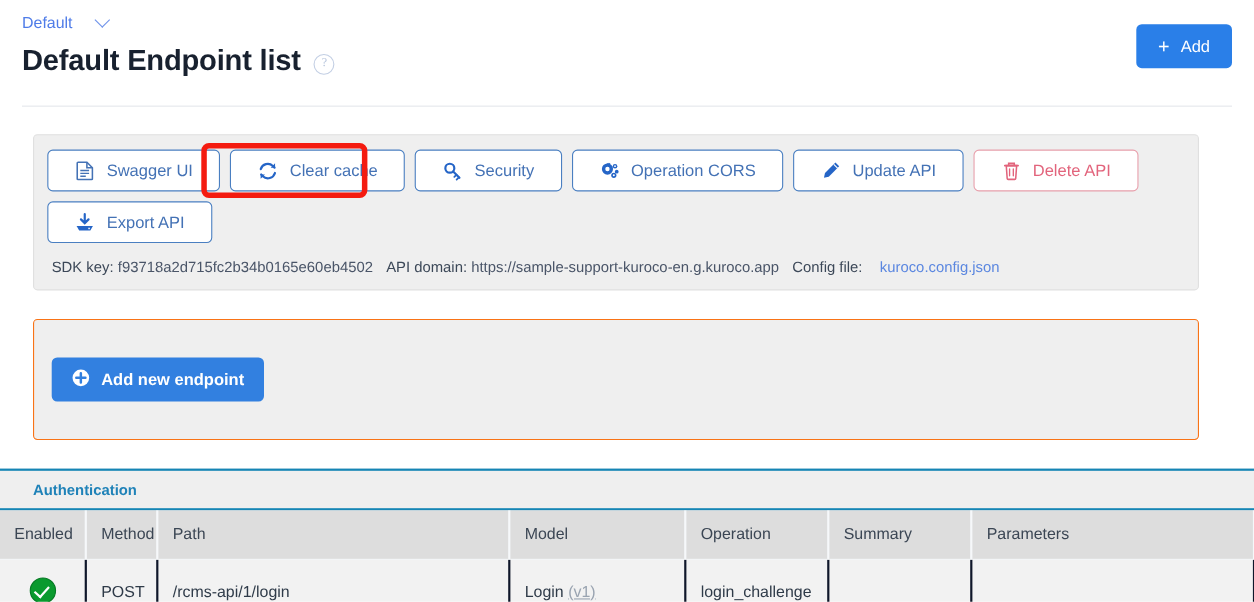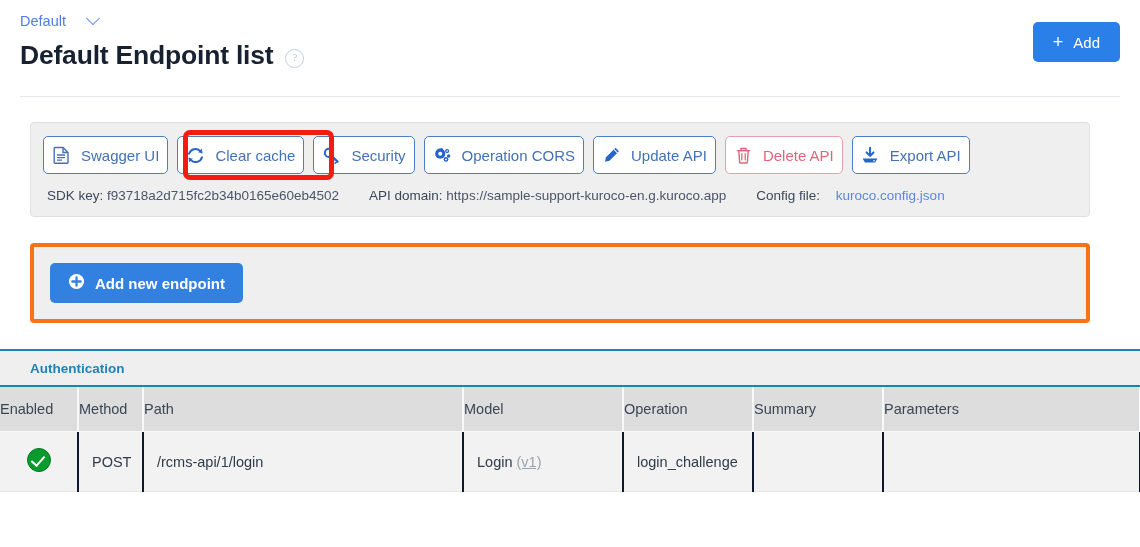--- a/index.html
+++ b/index.html
@@ -103,21 +103,21 @@
   .toolbar-row {
     display: flex;
     flex-wrap: wrap;
     gap: 9px;
   }
   .tool-btn {
     background: #ffffff;
     border: 1px solid #4a7fc1;
     border-radius: 5px;
     height: 38px;
-    padding: 0 8px;
+    padding: 0 24px;
     display: inline-flex;
     align-items: center;
     gap: 10px;
     font-size: 15px;
     color: #4472b5;
     font-family: "Liberation Sans", sans-serif;
     cursor: pointer;
     white-space: nowrap;
   }
   .tool-btn.danger {
@@ -130,21 +130,21 @@
     justify-content: center;
     width: 19px;
     height: 19px;
     flex: 0 0 auto;
   }
   .tool-btn svg { display: block; }
 
   .meta-row {
     display: flex;
     align-items: center;
-    gap: 30px;
+    gap: 12px;
     font-size: 13.5px;
     color: #3c4858;
     padding: 14px 4px 13px 4px;
     text-align: right;
   }
   .meta-row .label { color: #3c4858; }
   .meta-row .value { color: #4a5568; }
   .meta-row .link {
     color: #5b87e0;
     cursor: pointer;
@@ -156,23 +156,23 @@
     position: absolute;
     border: 5px solid #f41b10;
     border-radius: 7px;
     pointer-events: none;
   }
 
   
   .endpoint-panel {
     margin: 26px 50px 0 30px;
     background: #efefef;
-    border: 4px solid #f97316;
+    border: 1px solid #f97316;
     border-radius: 4px;
-    padding: 16px 16px;
+    padding: 34px 16px;
   }
   .primary-btn {
     background: #3280e0;
     color: #ffffff;
     border: none;
     border-radius: 5px;
     height: 40px;
     padding: 0 18px;
     display: inline-flex;
     align-items: center;
@@ -204,21 +204,21 @@
     width: 100%;
     border-collapse: collapse;
     table-layout: fixed;
   }
   table.endpoint-table th {
     background: #dddddd;
     color: #3b4654;
     font-size: 14.5px;
     font-weight: normal;
     text-align: left;
-    padding: 14px 0;
+    padding: 14px 13px;
     border-right: 2px solid #f6f8fa;
     border-bottom: 1px solid #f6f8fa;
   }
   table.endpoint-table td {
     background: #f2f2f2;
     font-size: 14.5px;
     color: #2f3b49;
     padding: 16px 13px;
     border-right: 2px solid #0f172a;
     border-bottom: 1px solid #e6e6e6;

